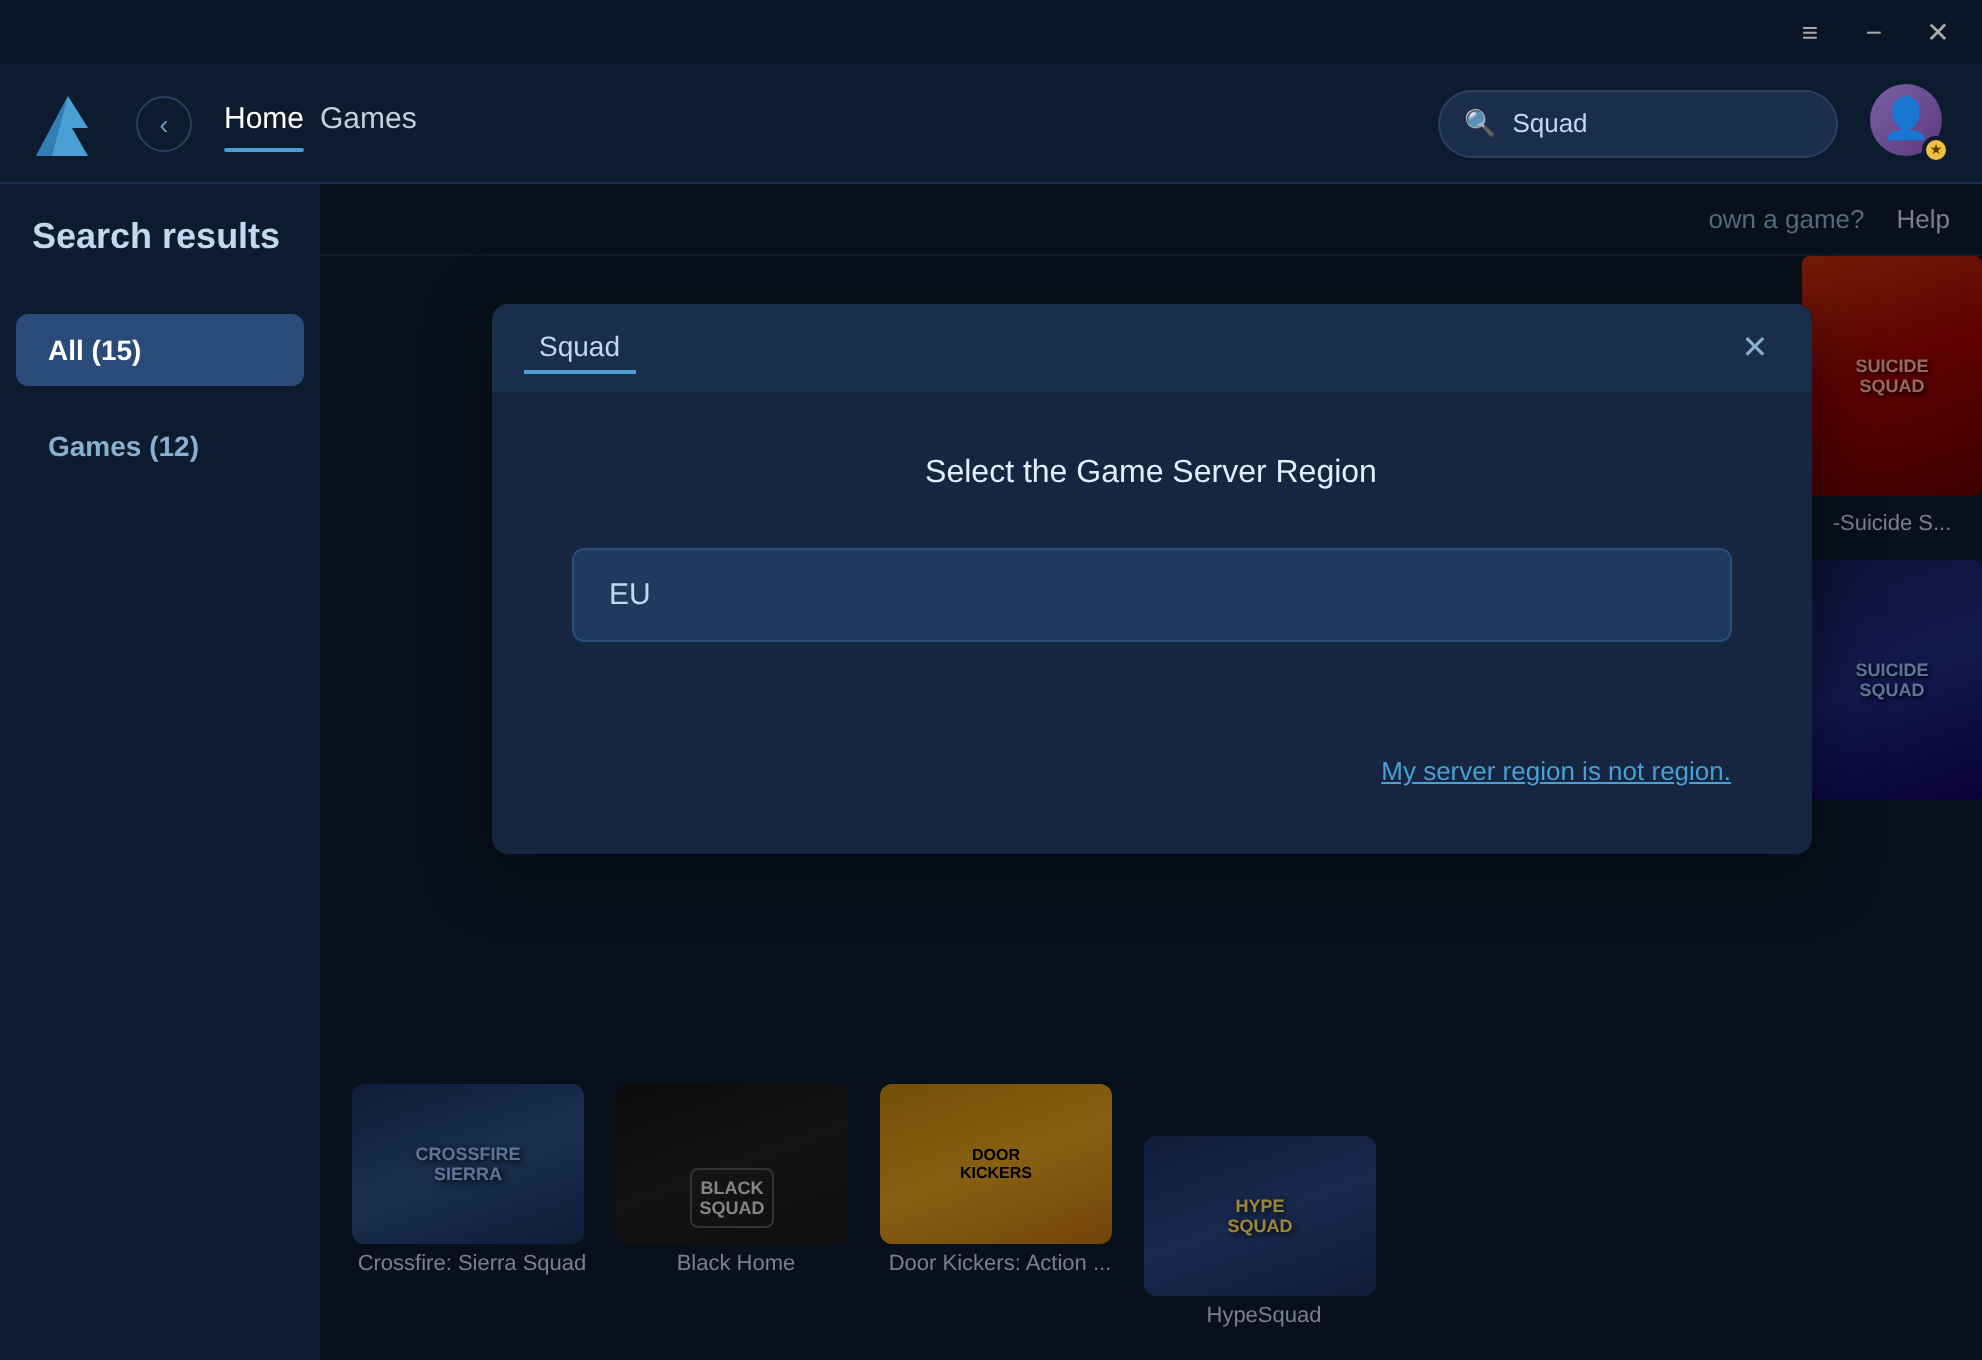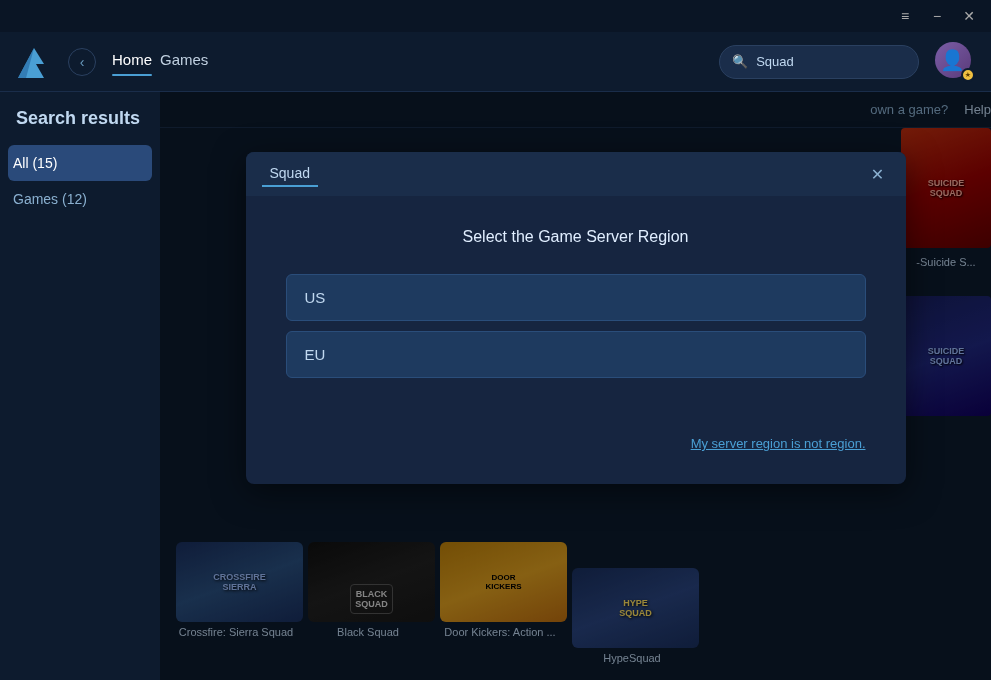--- a/index.html
+++ b/index.html
@@ -158,47 +158,48 @@
       padding: 16px 0;
       flex-shrink: 0;
     }
     .search-results-title {
       color: #c0d8f0;
       font-size: 18px;
       font-weight: 600;
       padding: 0 16px 16px;
     }
     .sidebar-item {
-      padding: 10px 5px;
+      padding: 10px 16px;
       cursor: pointer;
       color: #8ab0d0;
       font-size: 14px;
       border-radius: 6px;
-      margin: 0 8px;
+      margin: 12px 8px;
+      font-weight: bold;
     }
     .sidebar-item.active {
       background: #2a4a7a;
       color: #fff;
     }
 
     
     .content {
       flex: 1;
       background: #0d1b2e;
       position: relative;
       overflow: hidden;
     }
 
     
     .content-topbar {
       height: 36px;
       display: flex;
       align-items: center;
       justify-content: flex-end;
-      padding: 0 0;
+      padding: 0 16px;
       gap: 16px;
       font-size: 13px;
       color: #8ab0d0;
       border-bottom: 1px solid #1a2d4a;
     }
 
     
     .game-cards {
       display: flex;
       gap: 12px;
@@ -207,21 +208,21 @@
       position: absolute;
       bottom: 0;
       left: 0;
       right: 0;
     }
     .game-card {
       width: 120px;
       cursor: pointer;
     }
     .game-card-img {
-      width: 127px;
+      width: 116px;
       height: 80px;
       border-radius: 6px;
       background: #1a2d4a;
       overflow: hidden;
       display: flex;
       align-items: center;
       justify-content: center;
       font-size: 10px;
       color: #4a7aa0;
     }
@@ -332,21 +333,21 @@
       display: flex;
       align-items: center;
       justify-content: center;
       font-size: 10px;
       color: #4a7aa0;
     }
     .right-game-label {
       font-size: 11px;
       color: #c0d8f0;
       text-align: center;
-      margin-bottom: 28px;
+      margin-bottom: 12px;
     }
 
     
     .thumb-crossfire {
       background: linear-gradient(160deg, #1a3060 0%, #2a5080 50%, #1a3060 100%);
       position: relative;
     }
     .thumb-blacksquad {
       background: linear-gradient(160deg, #111 0%, #222 50%, #181818 100%);
       position: relative;
@@ -433,21 +434,21 @@
       <div class="game-card">
         <div class="game-card-img thumb-crossfire">
           <div style="color:#a0c0ff;font-size:9px;text-align:center;font-weight:bold;text-shadow:1px 1px 3px #000;padding:4px;">CROSSFIRE<br>SIERRA</div>
         </div>
         <div class="game-card-title">Crossfire: Sierra Squad</div>
       </div>
       <div class="game-card">
         <div class="game-card-img thumb-blacksquad">
           <div style="color:#ddd;font-size:9px;text-align:center;font-weight:bold;padding:4px;border:1.5px solid #555;border-radius:4px;margin:8px;">BLACK<br>SQUAD</div>
         </div>
-        <div class="game-card-title">Black Squad</div>
+        <div class="game-card-title">Black Home</div>
       </div>
       <div class="game-card">
         <div class="game-card-img thumb-doorkickers">
           <div style="color:#000;font-size:8px;text-align:center;font-weight:bold;padding:4px;text-shadow:none;">DOOR<br>KICKERS</div>
         </div>
         <div class="game-card-title">Door Kickers: Action ...</div>
       </div>
       <div class="game-card">
         <div class="game-card-img thumb-hypesquad">
           <div style="color:#ffe060;font-size:9px;text-align:center;font-weight:bold;text-shadow:1px 1px 3px #000;padding:4px;">HYPE<br>SQUAD</div>
@@ -458,21 +459,20 @@
 
     <div class="modal-overlay">
       <div class="modal">
         <div class="modal-header">
           <div class="modal-tab">Squad</div>
           <div class="modal-close">✕</div>
         </div>
         <div class="modal-body">
           <div class="modal-title">Select the Game Server Region</div>
           <div class="region-list">
-            <div class="region-option">US</div>
             <div class="region-option">EU</div>
           </div>
         </div>
         <div class="modal-footer">
           <span class="server-not-found">My server region is not region.</span>
         </div>
       </div>
     </div>
 
   </div>

